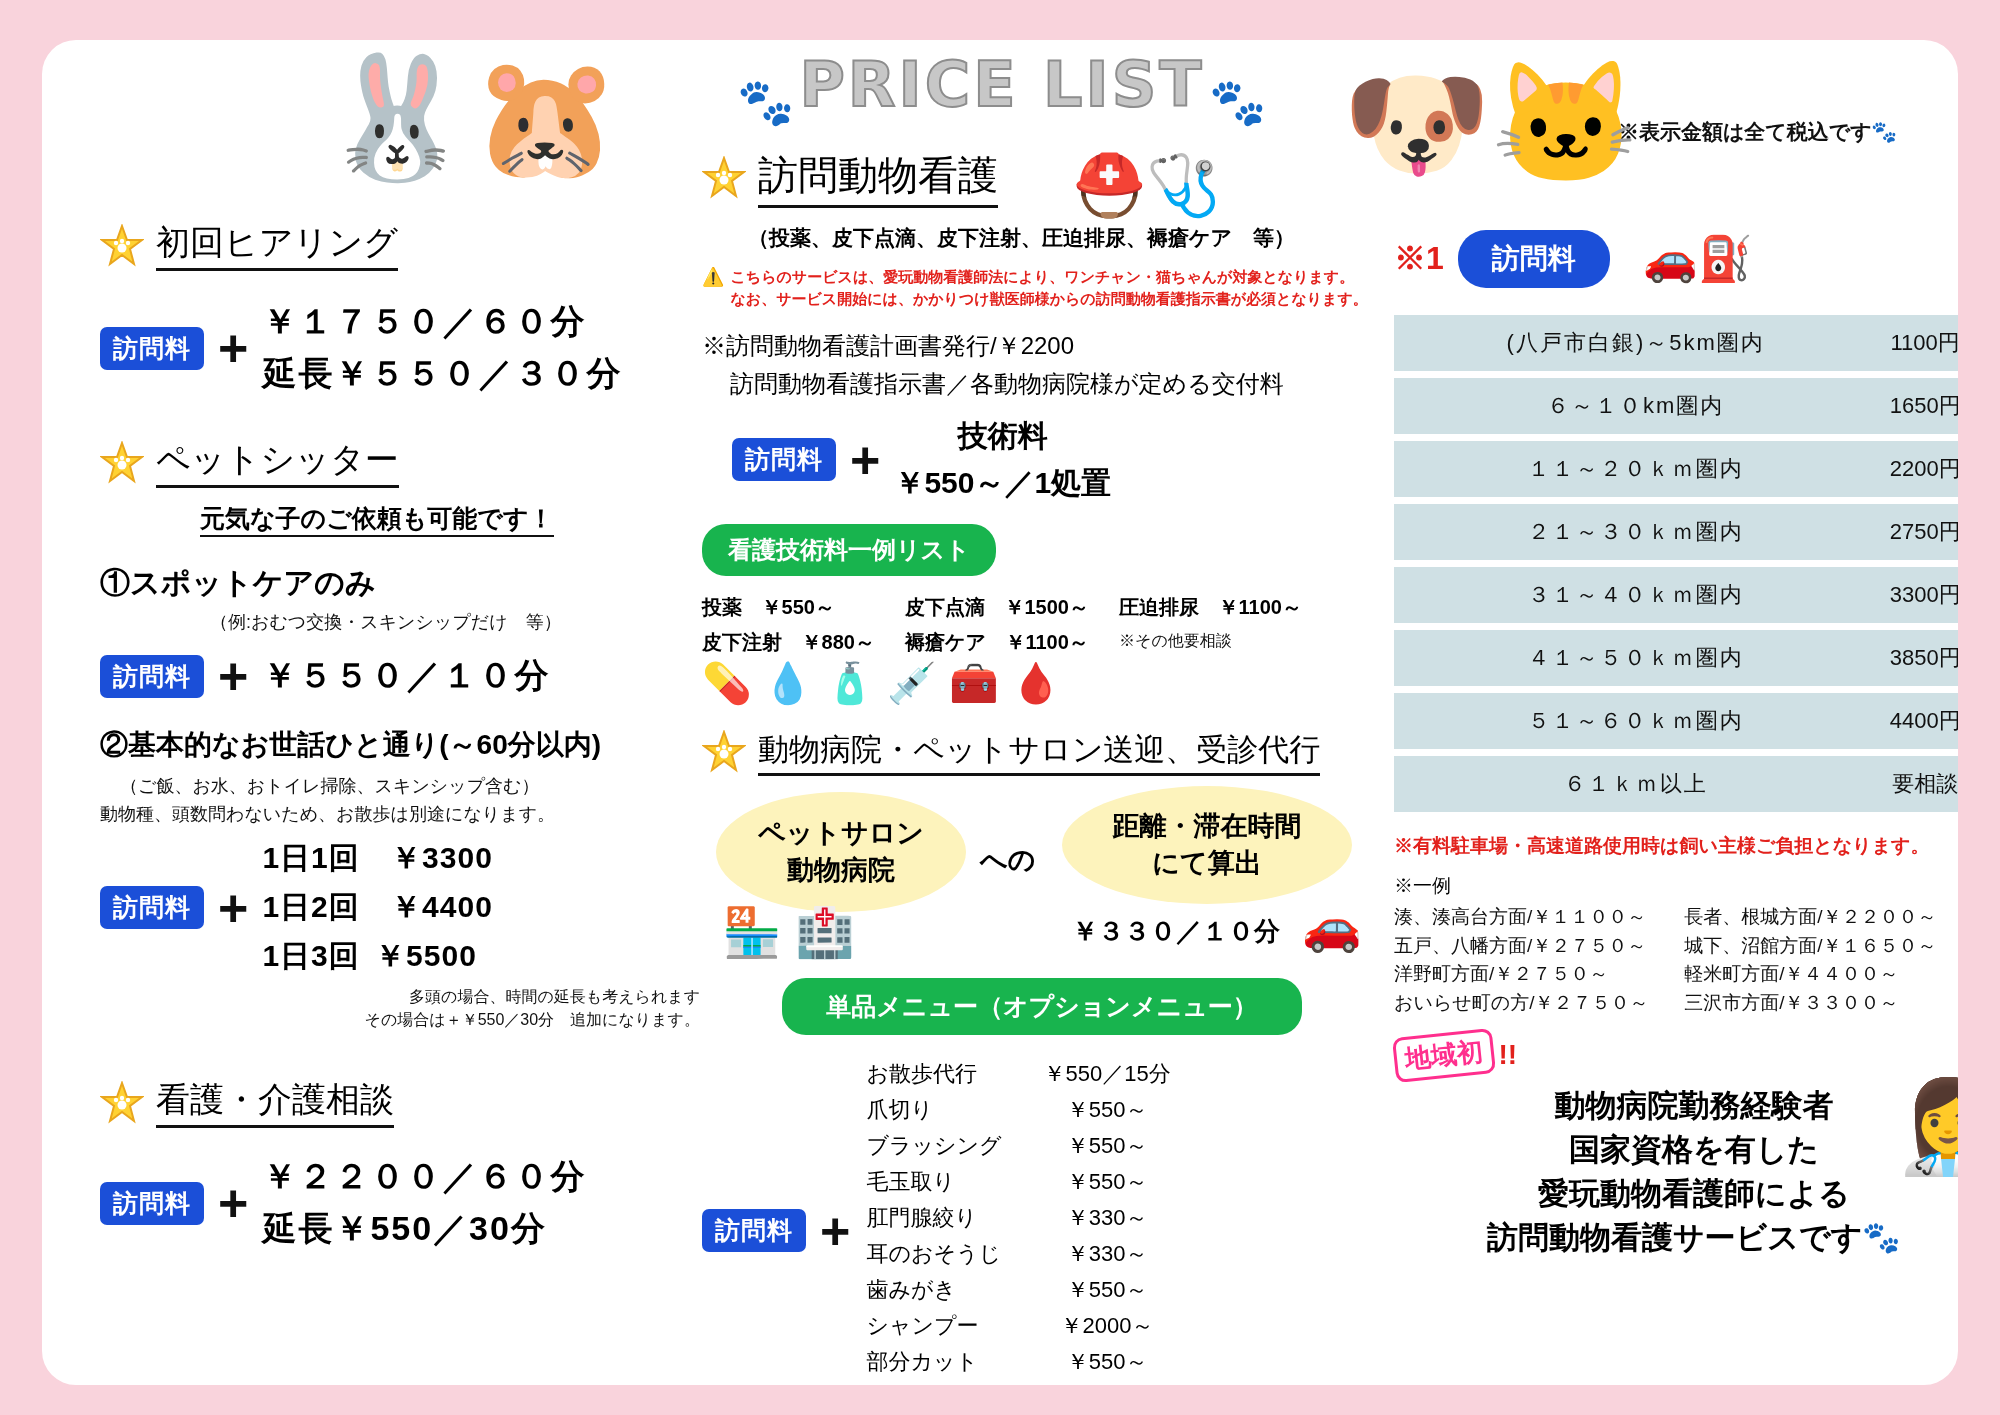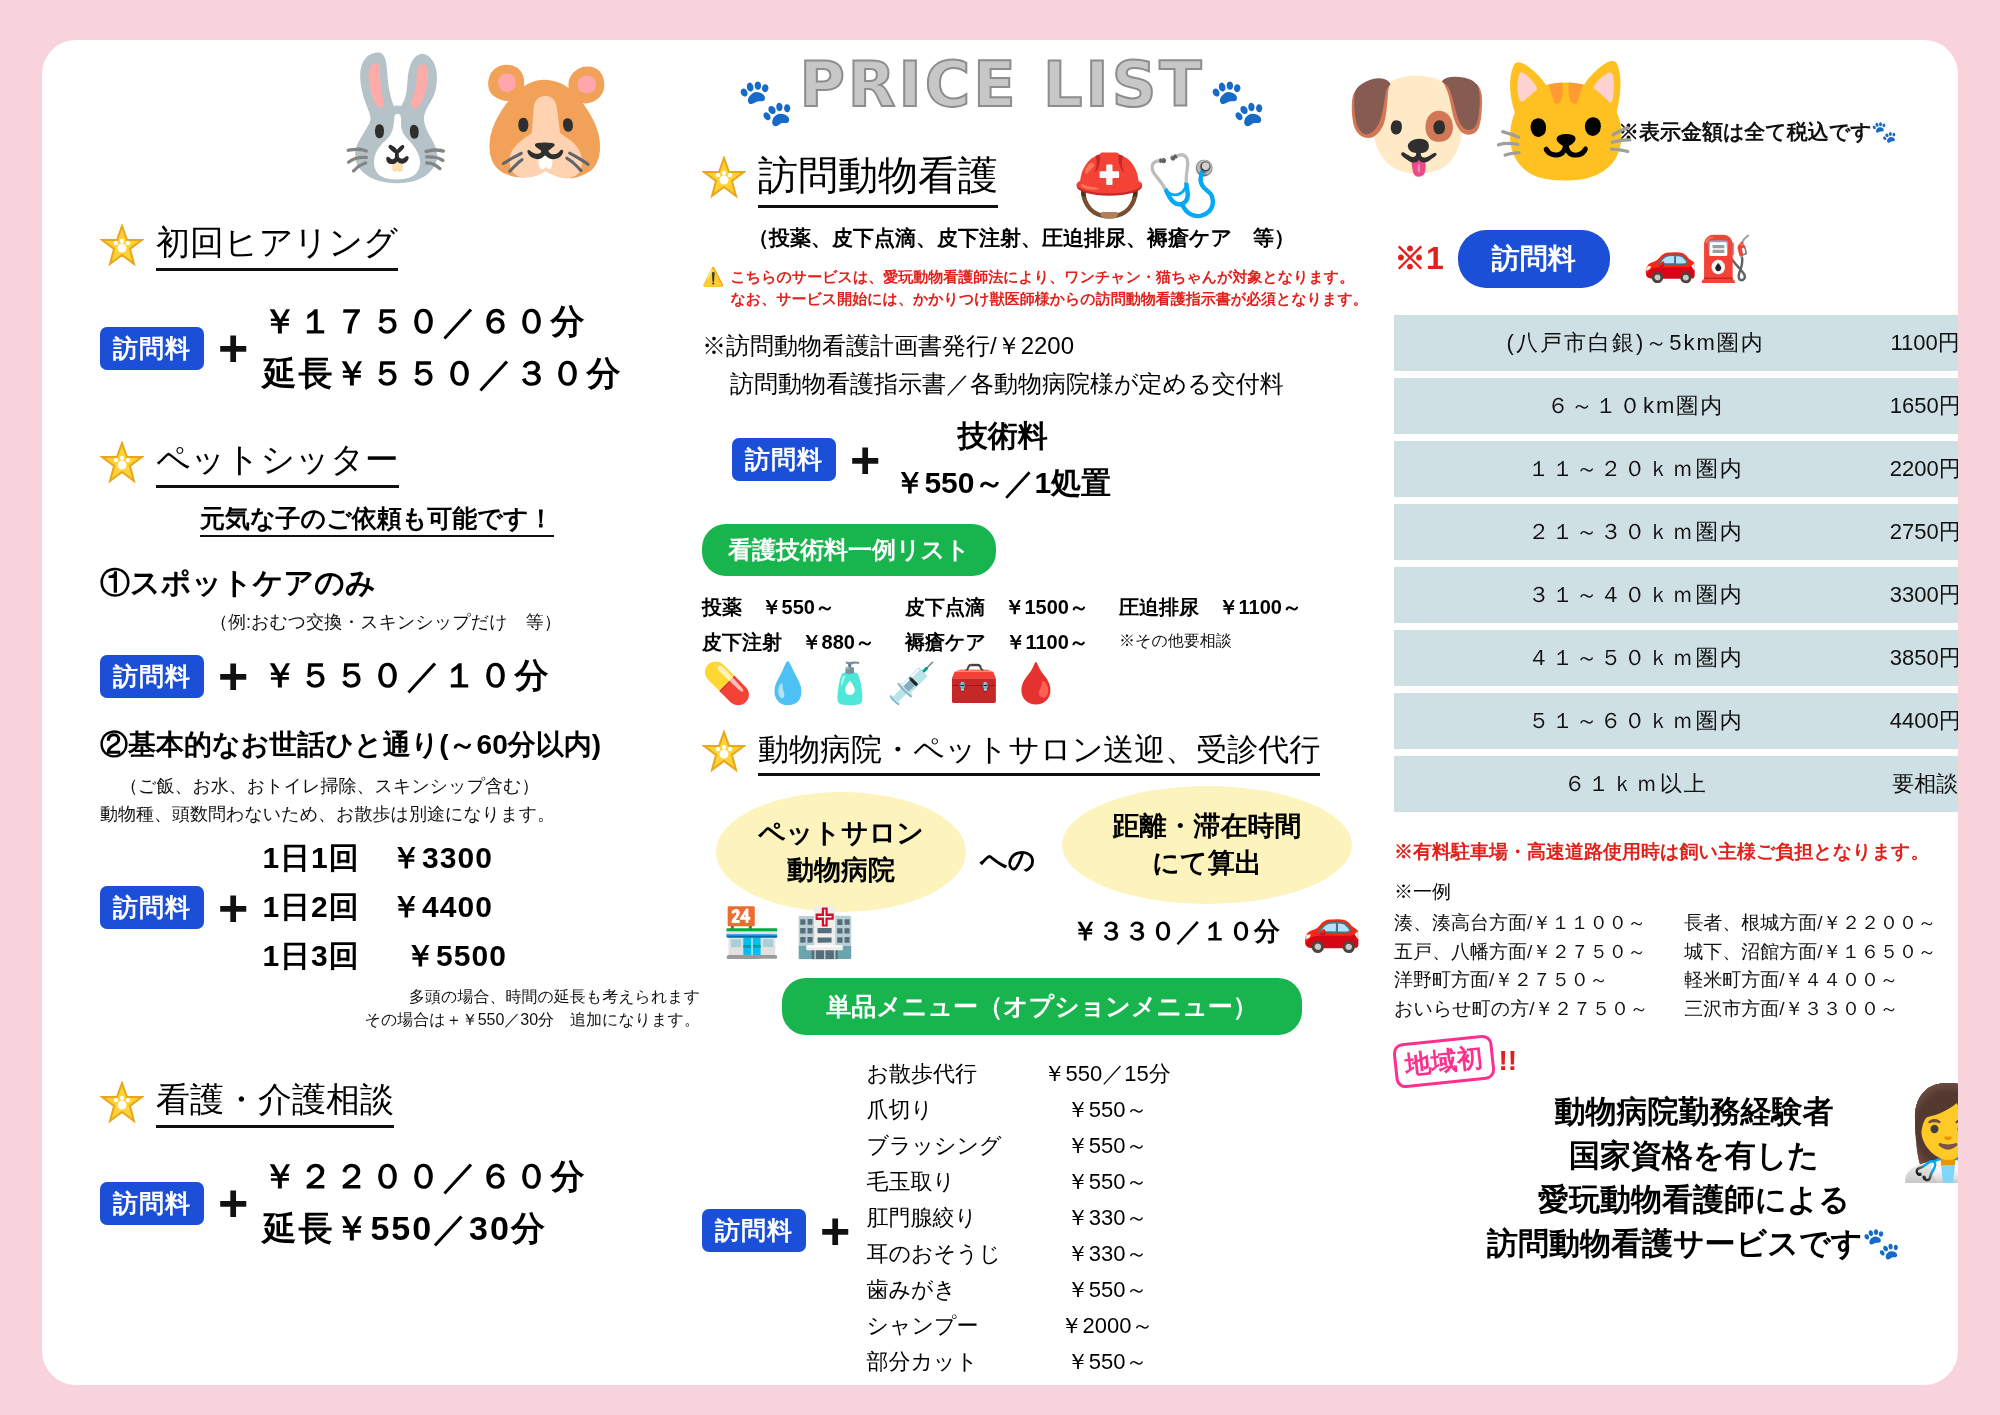--- a/index.html
+++ b/index.html
@@ -213,21 +213,21 @@
         <div class="mid-price">
           <span>1日1回</span>
           <span style="margin-left:22px;">￥3300</span>
         </div>
         <div class="mid-price" style="margin-top:8px;">
           <span>1日2回</span>
           <span style="margin-left:22px;">￥4400</span>
         </div>
         <div class="mid-price" style="margin-top:8px;">
           <span>1日3回</span>
-          <span style="margin-left:36px;">￥5500</span>
+          <span style="margin-left:6px;">￥5500</span>
         </div>
       </div>
     </div>
     <div class="note-xsmall" style="text-align:right;margin-top:10px;">多頭の場合、時間の延長も考えられます</div>
     <div class="note-xsmall" style="text-align:right;margin-top:2px;">その場合は＋￥550／30分　追加になります。</div>
 
     
     <h2 class="sec" style="margin-top:46px;">
       <span class="star">
         <svg width="44" height="44" viewBox="0 0 44 44">
@@ -438,21 +438,21 @@
             <td class="km">５１～６０ｋｍ圏内</td>
             <td class="yen">4400円</td>
           </tr>
       <tr>
             <td class="km">６１ｋｍ以上</td>
             <td class="yen">要相談</td>
           </tr>
     </tbody>
       </table>
 
-    <div class="red-note" style="margin-top:20px;font-family:Liberation Mono, monospace;">※有料駐車場・高速道路使用時は飼い主様ご負担となります。</div>
+    <div class="red-note" style="margin-top:14px;font-family:Liberation Mono, monospace;">※有料駐車場・高速道路使用時は飼い主様ご負担となります。</div>
 
     <div style="font-size:19px;margin-top:14px;">※一例</div>
     <div class="area-list" style="margin-top:4px;">
       <div>
         <span style="display:inline-block;width:285px;">湊、湊高台方面/￥１１００～</span>
         <span>長者、根城方面/￥２２００～</span>
       </div>
       <div>
         <span style="display:inline-block;width:285px;">五戸、八幡方面/￥２７５０～</span>
         <span>城下、沼館方面/￥１６５０～</span>

